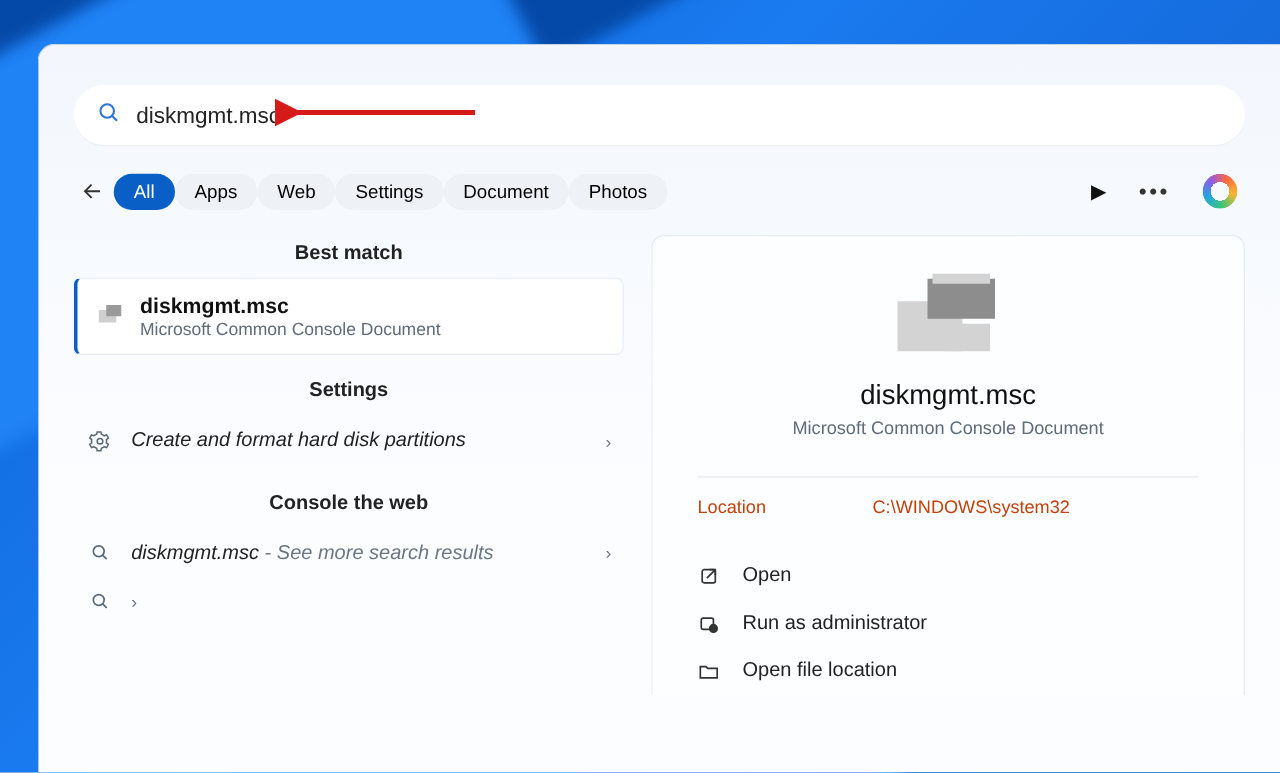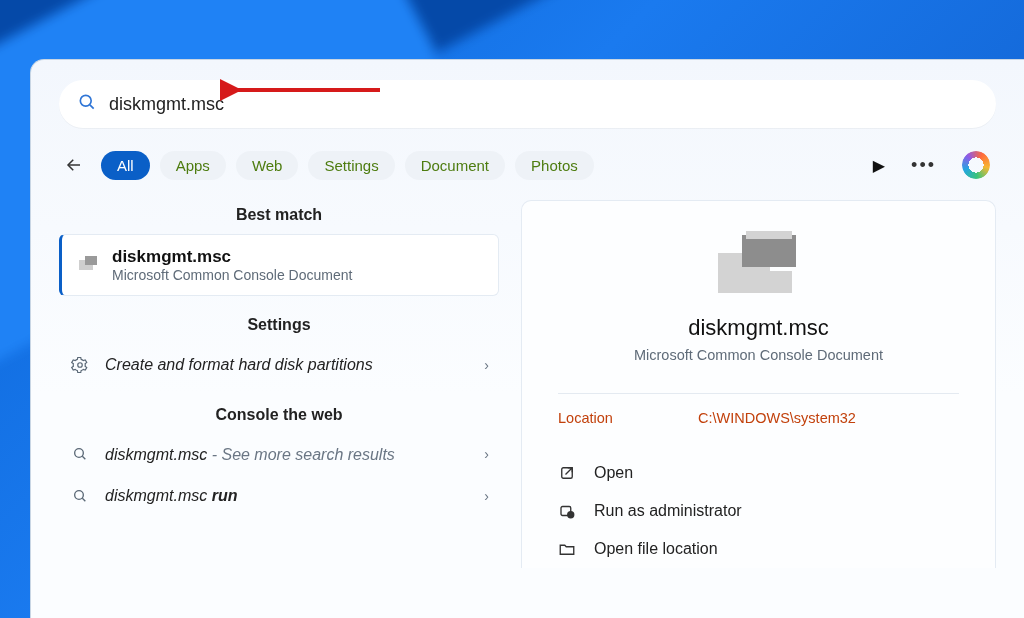--- a/index.html
+++ b/index.html
@@ -12,43 +12,42 @@
   .bg1 { width: 900px; height: 280px; background: #0549a8; top: -120px; left: -250px; transform: rotate(-28deg); }
   .bg2 { width: 820px; height: 280px; background: #1f82f5; top: 40px; left: -370px; transform: rotate(-28deg); }
   .bg3 { width: 700px; height: 320px; background: #2f8dff; bottom: -230px; right: -250px; transform: rotate(-28deg); }
   .bg4 { width: 700px; height: 320px; background: #0a4db0; bottom: -120px; right: -400px; transform: rotate(-28deg); }
 
   .panel {
     position: absolute; left: 30px; top: 35px; right: 0; bottom: 0;
     background: linear-gradient(180deg, #f3f7fd 0%, #fbfdff 60%);
     border: 1px solid #c9d6e4; border-right: none; border-bottom: none;
     border-top-left-radius: 14px;
-    padding: 20px 28px 0 28px;
-    margin-top: 24px;
+    padding: 32px 28px 0 28px;
   }
 
   .search-bar {
     display: flex; align-items: center;
     background: #fff; border-radius: 26px; height: 48px;
     padding: 0 18px; box-shadow: 0 1px 0 rgba(0,0,0,0.04);
   }
   .search-icon svg { width: 20px; height: 20px; color: #2f75d6; }
   .search-input {
     border: none; outline: none; flex: 1; margin-left: 12px;
     font-size: 18px; color: #222; background: transparent;
   }
 
   .filter-row {
-    display: flex; align-items: center; gap: 10px; margin-top: 22px;
+    display: flex; align-items: center; margin-top: 22px;
     position: relative;
   }
   .back-btn { width: 30px; height: 30px; display: flex; align-items: center; justify-content: center;
     color: #333; margin-right: 2px; cursor: pointer; }
   .pill {
-    padding: 6px 16px; border-radius: 18px; background: #eef2f7; color: #4d7c0f;
+    padding: 6px 16px; border-radius: 18px; background: #eef2f7; color: #000000;
     font-size: 15px; cursor: pointer;
   }
   .pill.active { background: #0a5fc7; color: #fff; }
   .right-icons { position: absolute; right: 6px; display: flex; align-items: center; gap: 26px; }
   .tri-play { color: #111; font-size: 16px; cursor: pointer; }
   .dots { color: #333; font-size: 18px; letter-spacing: 2px; cursor: pointer; }
   .copilot {
     width: 28px; height: 28px; border-radius: 14px;
     background: conic-gradient(from 30deg, #ff6a3c, #f7b733, #39c47a, #24a6e0, #8f5be8, #ff6a3c);
     -webkit-mask: radial-gradient(circle at 50% 50%, transparent 38%, #000 38%);
@@ -190,23 +189,20 @@
           <span class="chev">›</span>
         </div>
 
         <div class="row-item">
           <span class="icon">
             <svg width="16" height="16" viewBox="0 0 24 24" fill="none" stroke="currentColor" stroke-width="2">
               <circle cx="10.5" cy="10.5" r="6.5"></circle>
                 <line x1="20" y1="20" x2="15.5" y2="15.5"></line>
             </svg>
           </span>
-          <span class="label">
-            <span>diskmgmt.msc </span><b>run</b>
-          </span>
           <span class="chev">›</span>
         </div>
       </div>
     </div>
 
     <div class="col-right">
       <div class="detail-icon">
         <div class="box light" style="left:2px; top:24px; width:52px; height:40px;"></div>
         <div class="box" style="left:26px; top:6px; width:54px; height:32px;"></div>
         <div class="box light" style="left:30px; top:2px; width:46px; height:8px;"></div>

